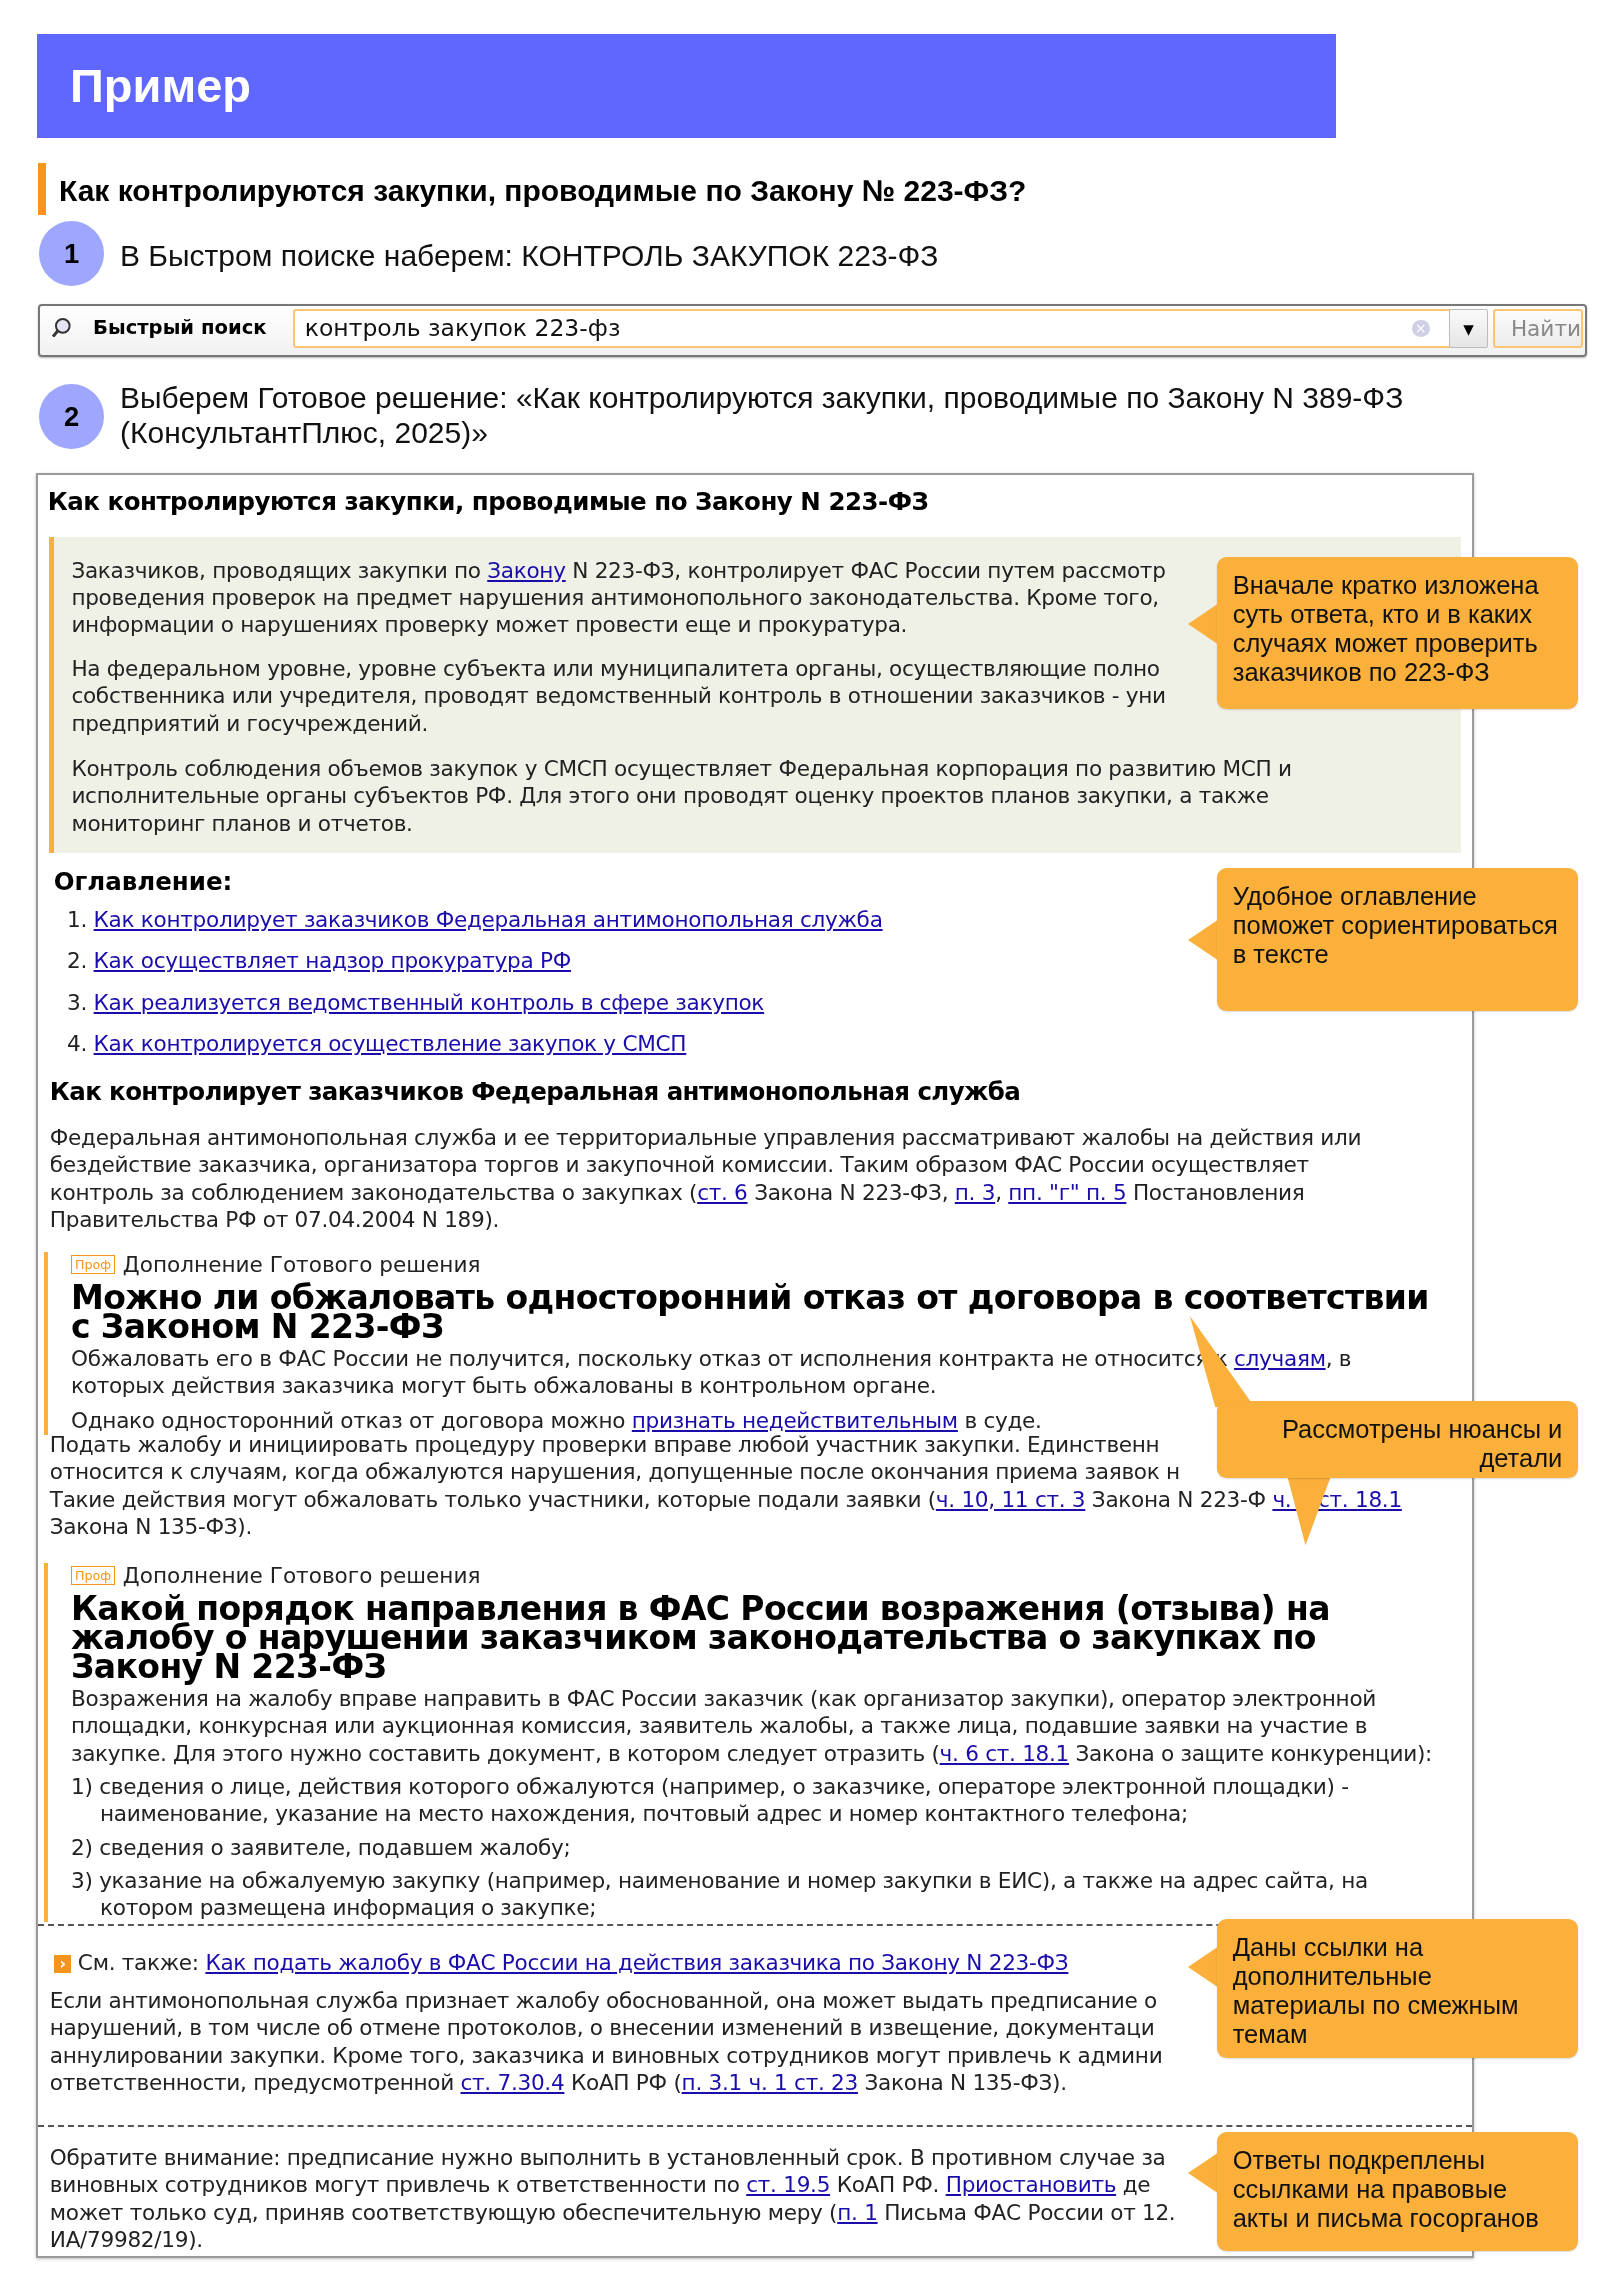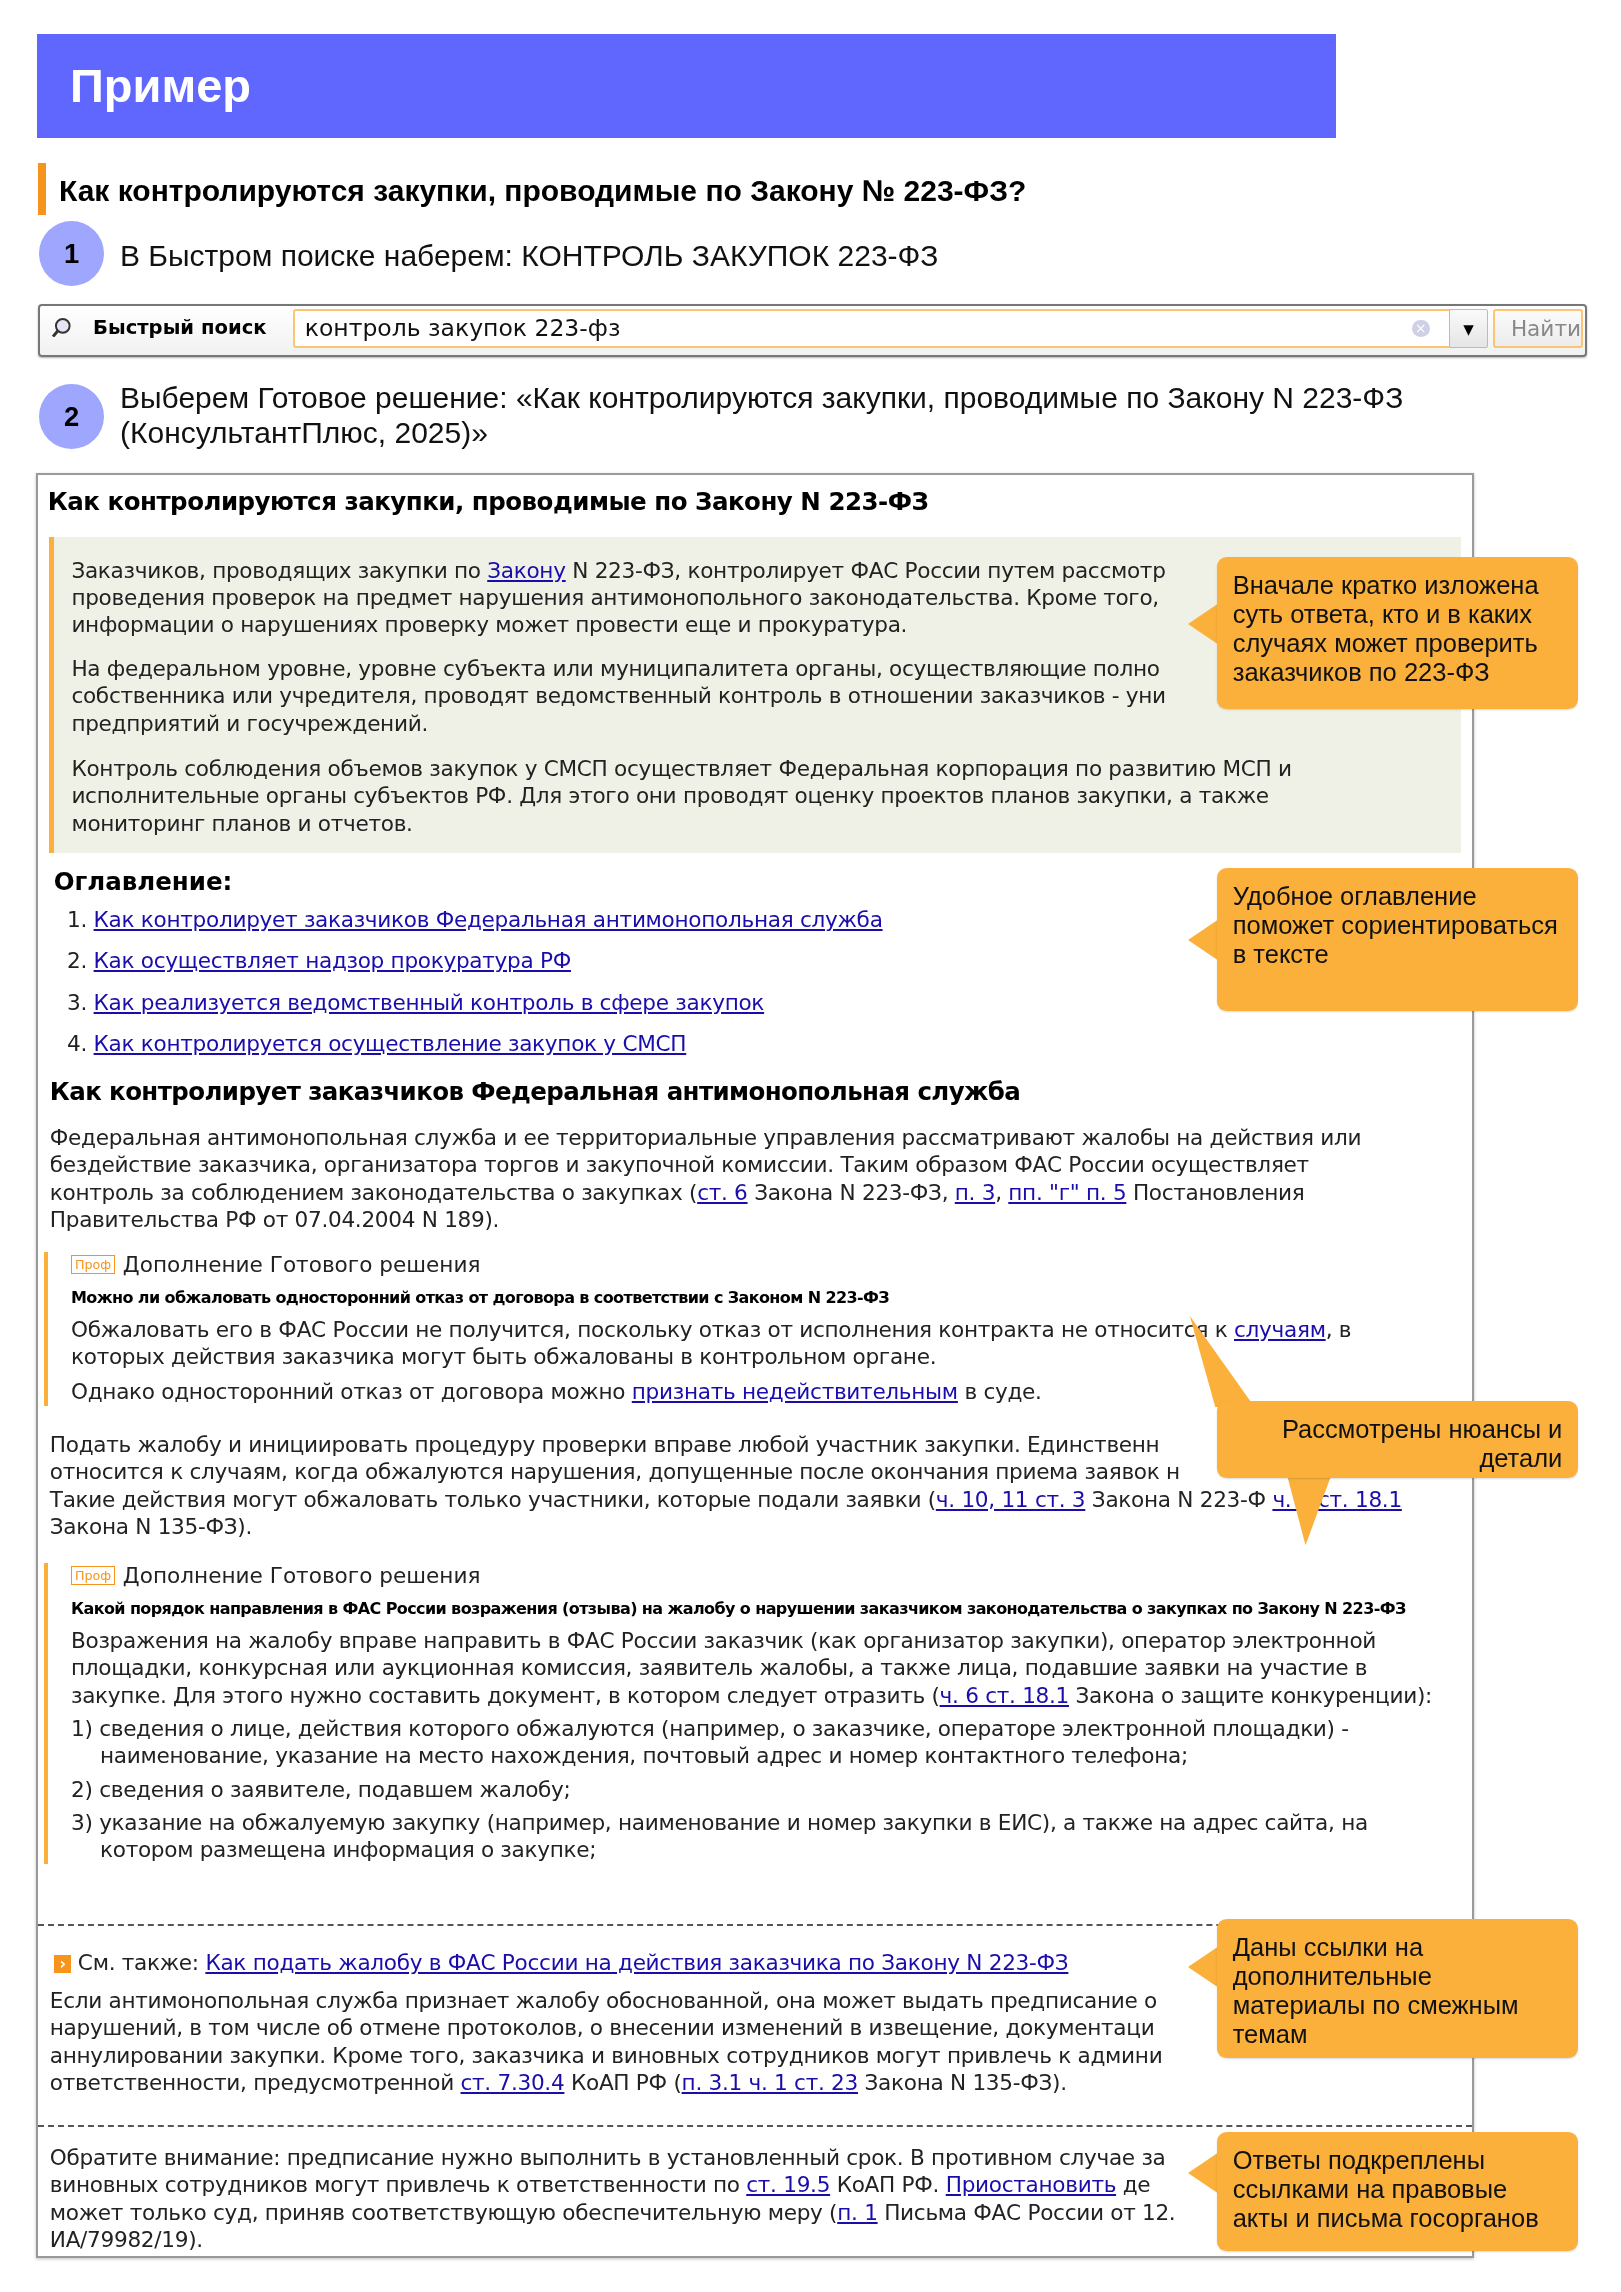--- a/index.html
+++ b/index.html
@@ -33,21 +33,21 @@
   .summary { position:absolute; left:10.8px; top:62px; width:1412px; height:316px; background:#f0f1e6; border-left:5.9px solid #fbb03b; box-sizing:border-box; }
   .summary p { margin:0; position:absolute; left:17.6px; width:1353px; font-size:21.6px; line-height:27.4px; color:#222; letter-spacing:-0.3px; }
   a, .lnk { color:#1a0dab; text-decoration:underline; }
   .toc-title { position:absolute; left:15.7px; top:392px; font-weight:bold; font-size:24.5px; }
   .toc-item { position:absolute; left:29px; font-size:21.6px; color:#222; letter-spacing:-0.3px; }
   .h2 { position:absolute; left:11.8px; font-weight:bold; font-size:24.5px; letter-spacing:-0.6px; }
   .para { position:absolute; left:11.8px; width:1392px; font-size:21.6px; line-height:27.4px; color:#222; letter-spacing:-0.3px; margin:0; }
   .addon { position:absolute; left:6px; border-left:4.9px solid #fbb03b; padding-left:23px; box-sizing:border-box; }
   .prof-badge { display:inline-block; border:1.5px solid #f7941d; color:#f7941d; font-size:12.7px; padding:0 2.9px; line-height:17.6px; vertical-align:middle; }
   .addon-label { font-size:21.6px; color:#222; margin-left:7.8px; vertical-align:middle; }
-  .addon-title { font-weight:bold; font-size:16px; letter-spacing:-0.6px; line-height:29px; margin-top:5.9px; }
+  .addon-title { font-weight:bold; font-size:33px; letter-spacing:-0.6px; line-height:29px; margin-top:5.9px; }
   .addon-body { font-size:21.6px; line-height:27.4px; color:#222; letter-spacing:-0.3px; margin:3.9px 0 0 0; }
   .list-item { font-size:21.6px; line-height:27.4px; color:#222; letter-spacing:-0.3px; padding-left:29px; text-indent:-29px; margin:5.9px 0 0 0; }
   .dash { position:absolute; left:0; width:1434px; height:0; border-top:2px dashed #555; }
   .see-also-icon { display:inline-block; width:17.6px; height:17.6px; background:#f7941d; color:#fff; font-weight:bold; font-size:15.7px;
                    line-height:17.6px; text-align:center; vertical-align:middle; }
   .callout { position:absolute; left:1217px; width:361px; background:#fbb03b; border-radius:9.8px; font-family:"Liberation Sans",sans-serif;
              font-size:25.5px; line-height:29px; color:#111; padding:13.7px 15.7px; box-sizing:border-box; box-shadow:0 1px 2px rgba(0,0,0,.15); }
   .callout-tip-left { position:absolute; width:0; height:0; border-top:21.6px solid transparent; border-bottom:21.6px solid transparent;
                       border-right:31px solid #fbb03b; }
 </style>
@@ -73,21 +73,21 @@
   <input class="search-input" type="text" value="контроль закупок 223-фз" style="">
   <span class="clear-icon">×</span>
   <div class="dd-btn">
     <span>▼</span>
   </div>
   <div class="find-btn">Найти</div>
 </div>
 
 <div class="abs step-circle" style="left:39px;top:384px;">2</div>
 <div class="abs step-text" style="left:120px;top:380px;">
-  <div>Выберем Готовое решение: «Как контролируются закупки, проводимые по Закону N 223-ФЗ</div>
+  <div>Выберем Готовое решение: «Как контролируются закупки, проводимые по Закону N 389-ФЗ</div>
   <div>(КонсультантПлюс, 2025)»</div>
 </div>
 
 <div class="abs doc">
   <div class="doc-title">Как контролируются закупки, проводимые по Закону N 223-ФЗ</div>
 
   <div class="summary">
     <p style="top:19.6px;">
       <span>Заказчиков, проводящих закупки по </span><a>Закону</a><span> N 223-ФЗ, контролирует ФАС России путем рассмотр</span><br>
       <span>проведения проверок на предмет нарушения антимонопольного законодательства. Кроме того,</span><br>

